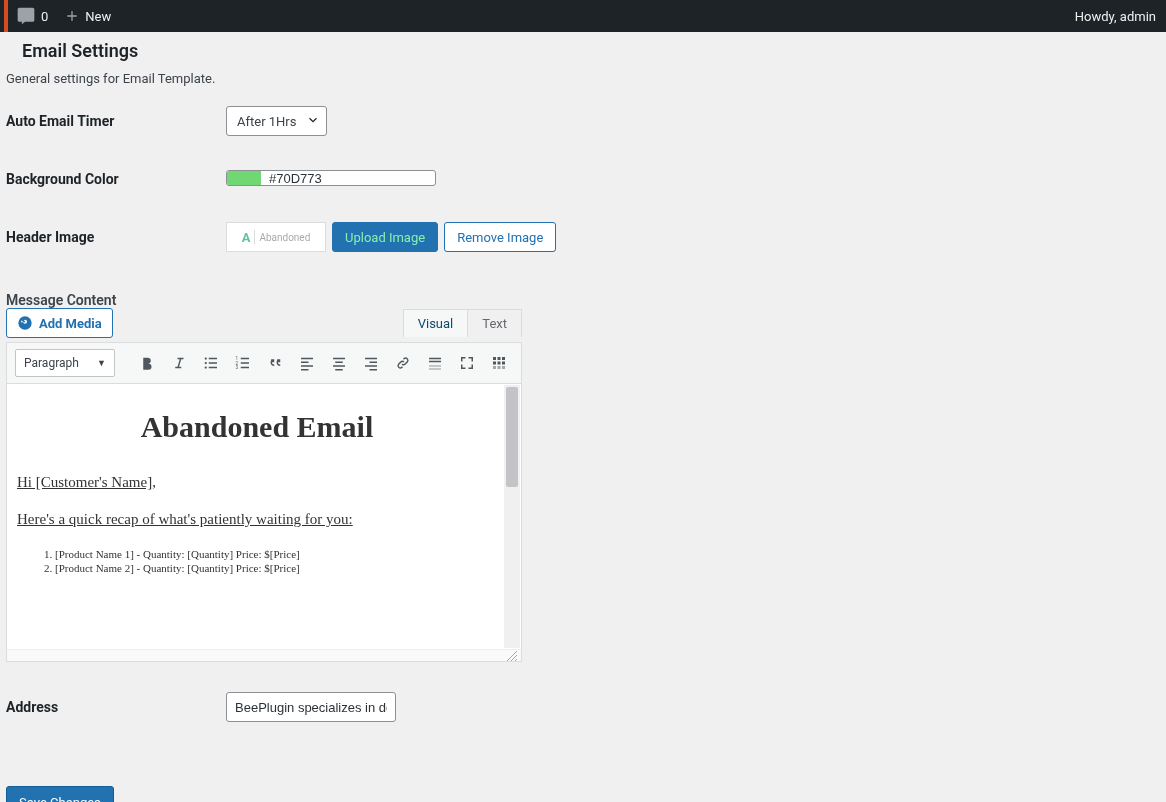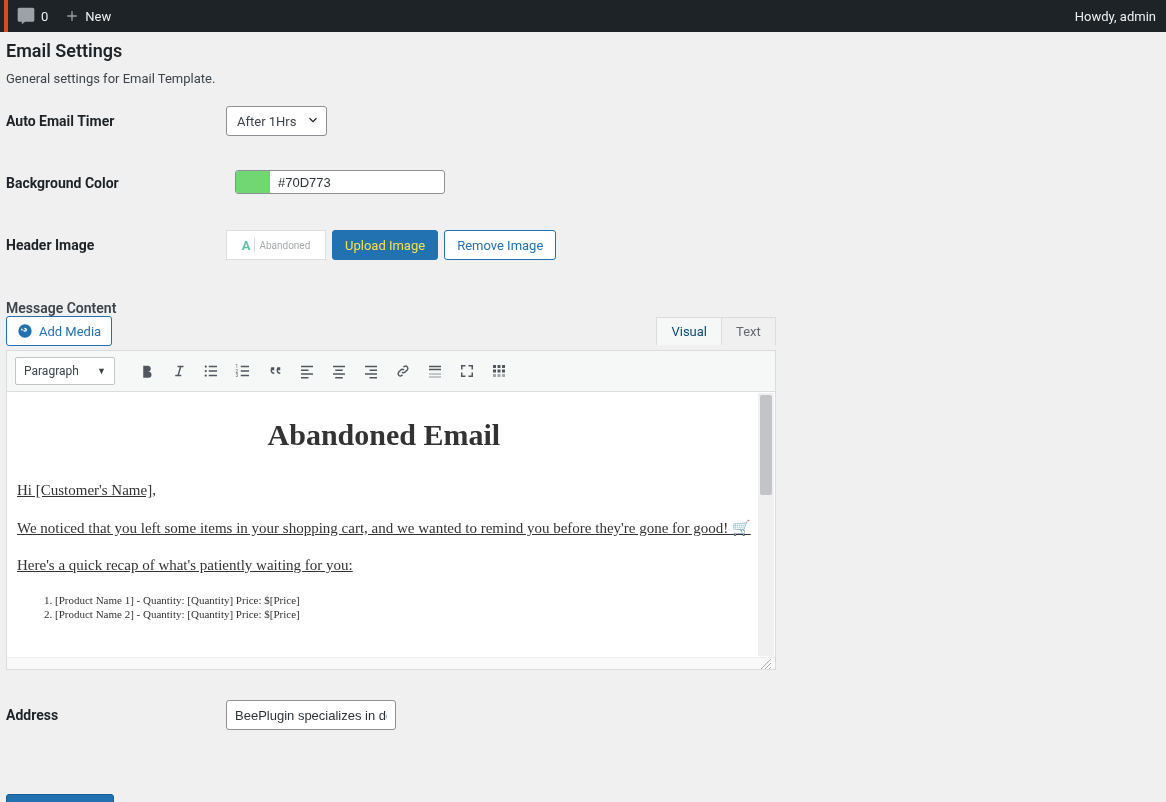--- a/index.html
+++ b/index.html
@@ -35,21 +35,21 @@
   .admin-bar-item .small-svg { width: 16px; height: 16px; }
   .admin-bar-item span { margin-left: 5px; color: #f0f0f1; }
   .admin-bar-right { color: #f0f0f1; padding-right: 2px; }
   .orange-edge { width: 4px; height: 32px; background: #d54e21; }
 
   .wrap { padding: 4px 20px 20px 6px; }
 
   h2.page-title {
     font-size: 18px;
     font-weight: 600;
-    margin: 4px 0 10px 0;
+    margin: 4px 0 10px 16px;
     color: #1d2327;
   }
   .subdesc { margin: 6px 0 20px 0; color: #3c434a; }
 
   .form-row { display: flex; align-items: center; margin-bottom: 34px; }
   .form-row .label {
     width: 220px;
     font-weight: 700;
     font-size: 14px;
     color: #1d2327;
@@ -63,21 +63,21 @@
     border-radius: 3px;
     background: #fff;
     height: 30px;
     padding: 0 6px 0 10px;
     cursor: pointer;
     font-size: 13px;
   }
   .select-wrap .chev { margin-left: 10px; }
   .chev svg { width: 14px; height: 14px; stroke: #1d2327; fill: none; stroke-width: 2; }
 
-  .color-row { display: inline-flex; align-items: stretch; height: 24px; border: 1px solid #8c8f94; border-radius: 3px; background: #fff; overflow: hidden; width: 210px; margin-left: 9px; }
+  .color-row { display: inline-flex; align-items: stretch; height: 16px; border: 1px solid #8c8f94; border-radius: 3px; background: #fff; overflow: hidden; width: 210px; }
   .color-swatch { width: 34px; }
   .color-input {
     border: none;
     padding: 0 8px;
     font-size: 13px;
     outline: none;
     width: 160px;
     color: #2c3338;
   }
 
@@ -86,34 +86,35 @@
     width: 100px; height: 30px; border: 1px solid #dcdcde; background: #fff;
     display: flex; align-items: center; justify-content: center;
     font-size: 10px; color: #a7aaad; gap: 4px;
   }
   .preview-img .asym { color: #63c0a8; font-weight: 700; font-size: 13px; }
   .preview-img .divider { width: 1px; height: 14px; background: #dcdcde; }
   .btn {
     display: inline-flex; align-items: center; height: 30px;
     border-radius: 3px; padding: 0 12px; font-size: 13px; cursor: pointer;
   }
-  .btn-primary { background: #2271b1; color: #fde047; border: 1px solid #2271b1; }
+  .btn-primary { background: #2271b1; color: #86efac; border: 1px solid #2271b1; }
   .btn-outline-light { background: #fff; color: #2271b1; border: 1px solid #2271b1; }
 
   
   .editor-row { display: flex; align-items: flex-start; margin-bottom: 30px; flex-direction: column; }
   .editor-row .label { width: 220px; font-weight: 600; font-size: 14px; padding-top: 6px; }
   .editor-col { flex: 1; }
 
   .media-row { display: flex; align-items: center; justify-content: space-between; margin-bottom: 4px; }
   .add-media-btn {
     display: inline-flex; align-items: center; gap: 6px;
     border: 1px solid #2271b1; color: #2271b1; background: #fff;
     border-radius: 3px; padding: 8px 10px; height: 30px; cursor: pointer;
     font-size: 13px;
+    font-weight: bold;
   }
   .add-media-btn svg { width: 16px; height: 16px; fill: #2271b1; }
 
   .editor-tabs { display: flex; }
   .editor-tab {
     padding: 6px 14px; border: 1px solid #dcdcde; background: #f0f0f1;
     color: #646970; font-size: 13px; cursor: pointer; margin-left: -1px;
     border-bottom: none;
   }
   .editor-tab.active { background: #f6f7f7; color: #0c4a6e; }
@@ -355,21 +356,20 @@
                 <rect x="10" y="16" width="4" height="4" opacity="0.5"></rect>
                 <rect x="16" y="16" width="4" height="4" opacity="0.5"></rect>
               </svg>
             </div>
         </div>
 
         <div class="editor-body-wrap">
           <div class="editor-body">
             <h1>Abandoned Email</h1>
             <p>Hi [Customer's Name],</p>
-            <p>We noticed that you left some items in your shopping cart, and we wanted to remind you before they're gone for good! 🛒</p>
             <p>Here's a quick recap of what's patiently waiting for you:</p>
             <ol>
               <li>[Product Name 1] - Quantity: [Quantity] Price: $[Price]</li>
               <li>[Product Name 2] - Quantity: [Quantity] Price: $[Price]</li>
             </ol>
           </div>
           <div class="scrollbar-track">
             <div class="scrollbar-thumb"></div>
           </div>
         </div>

